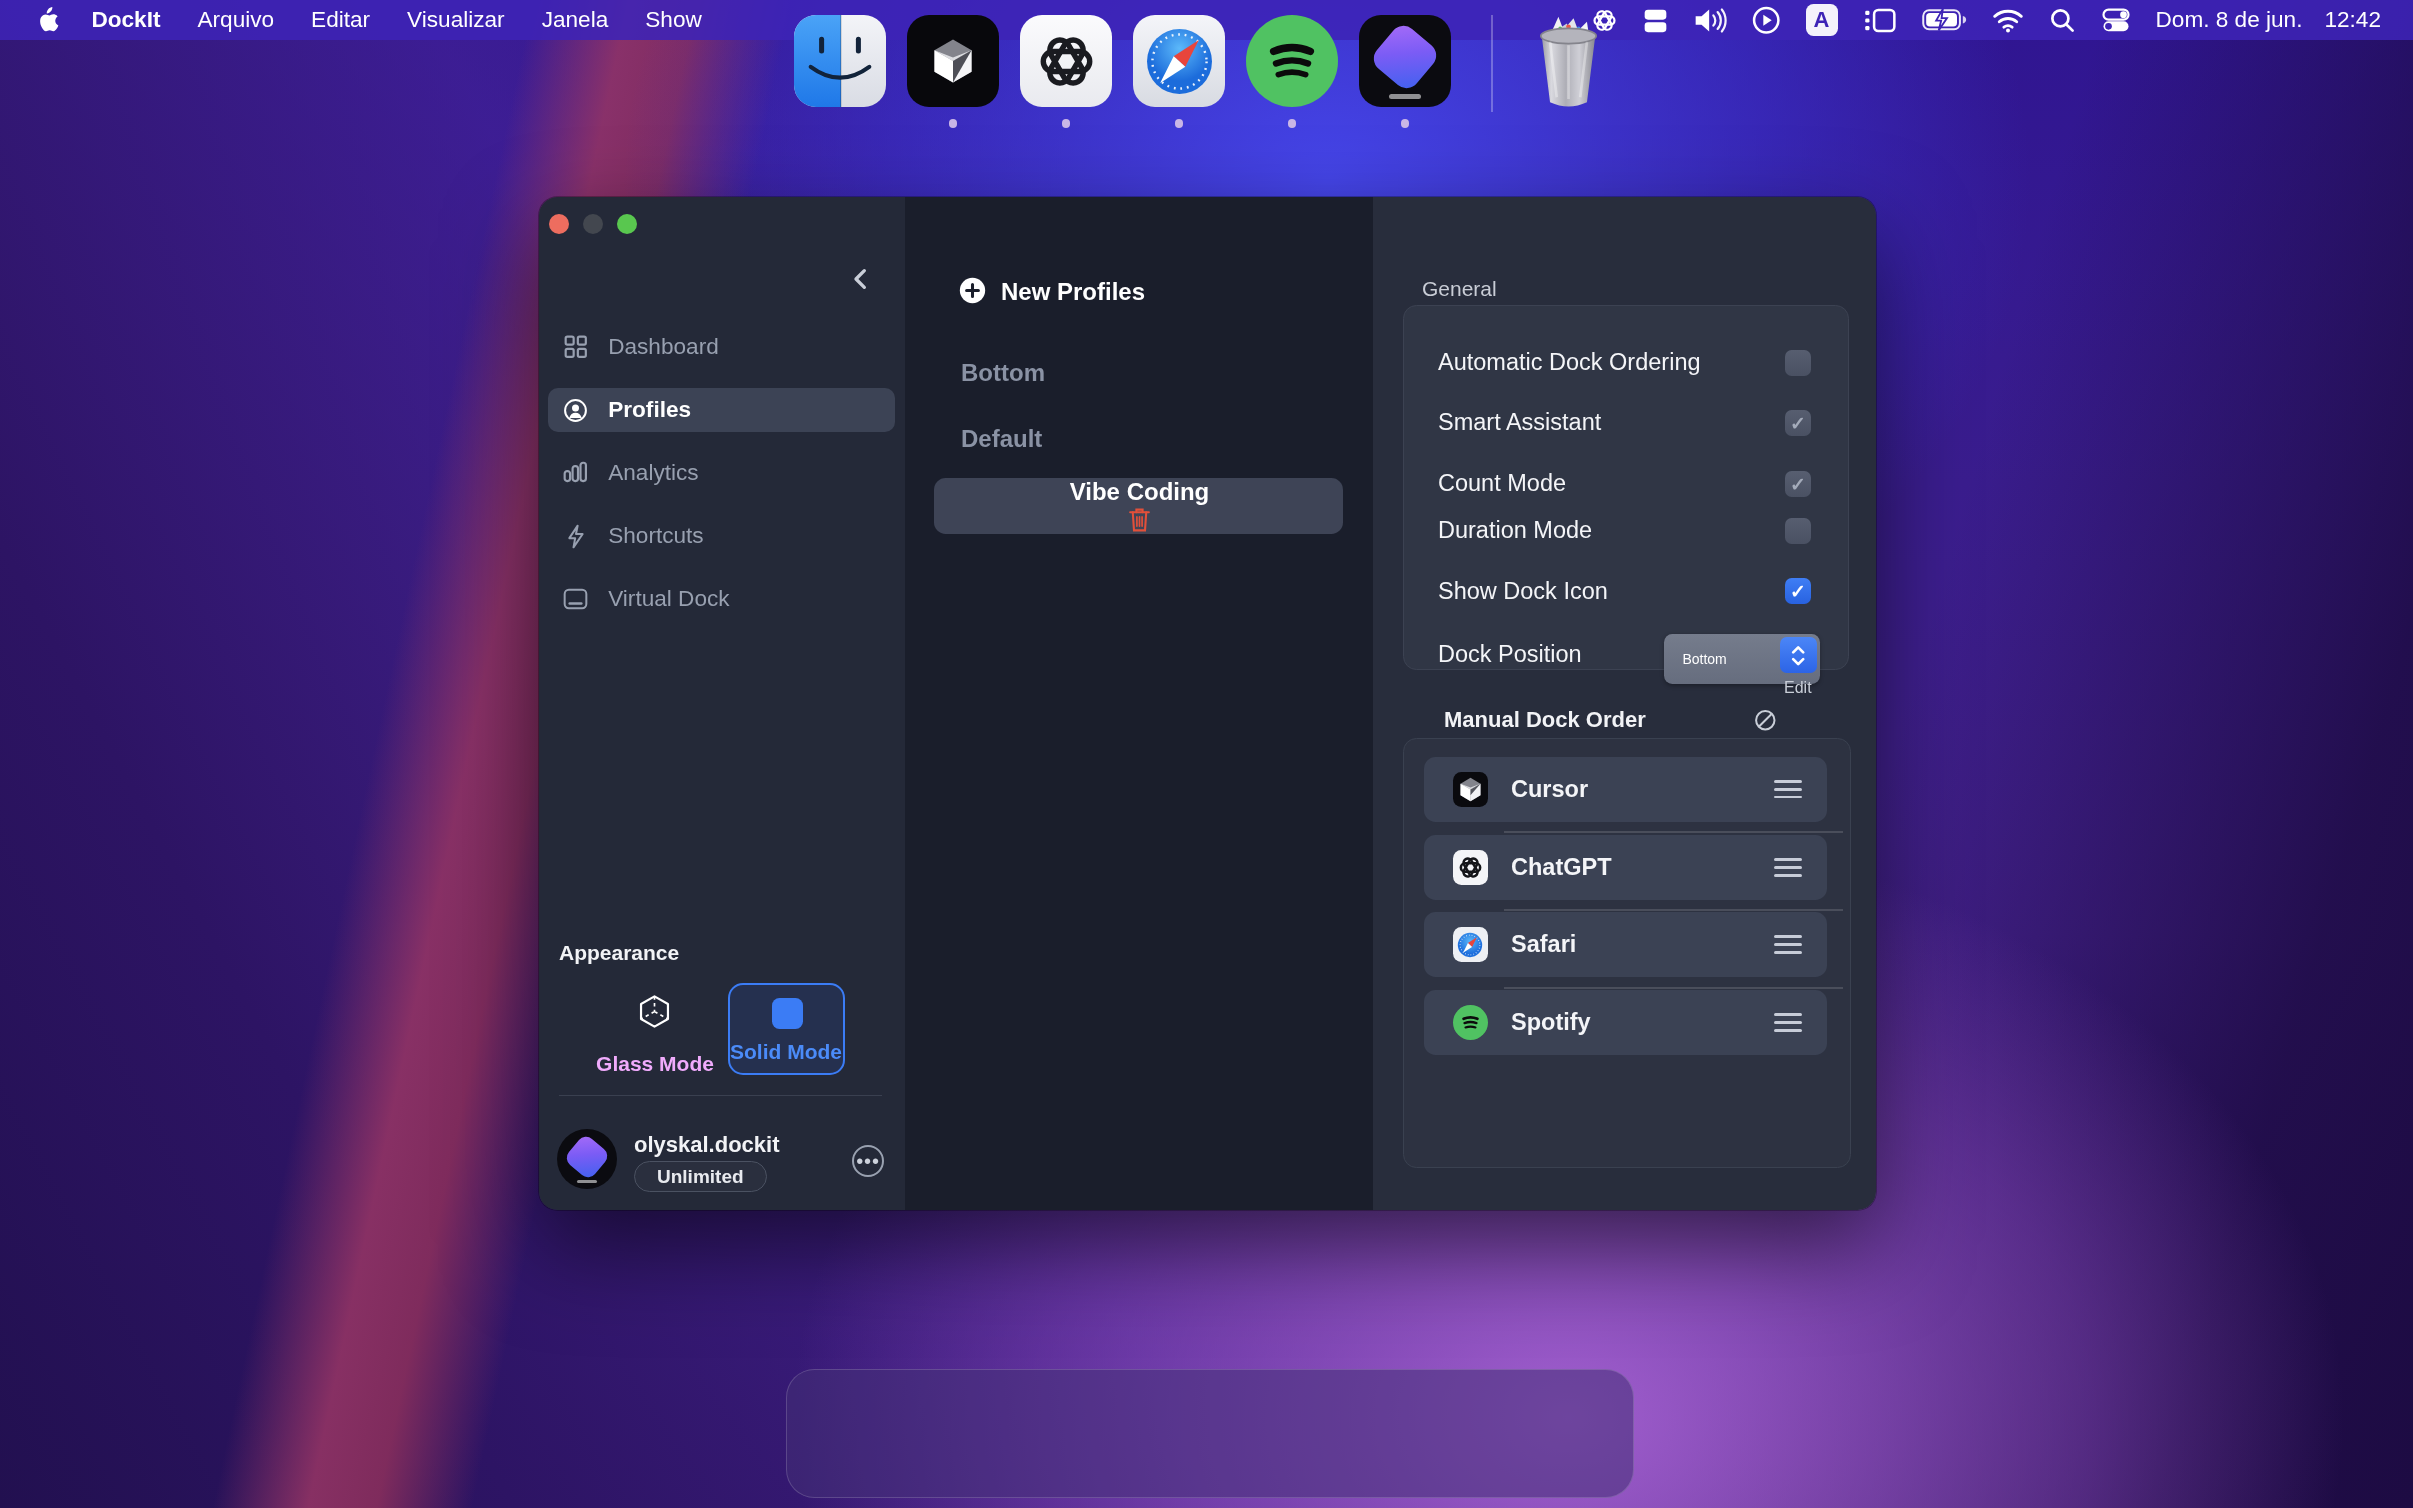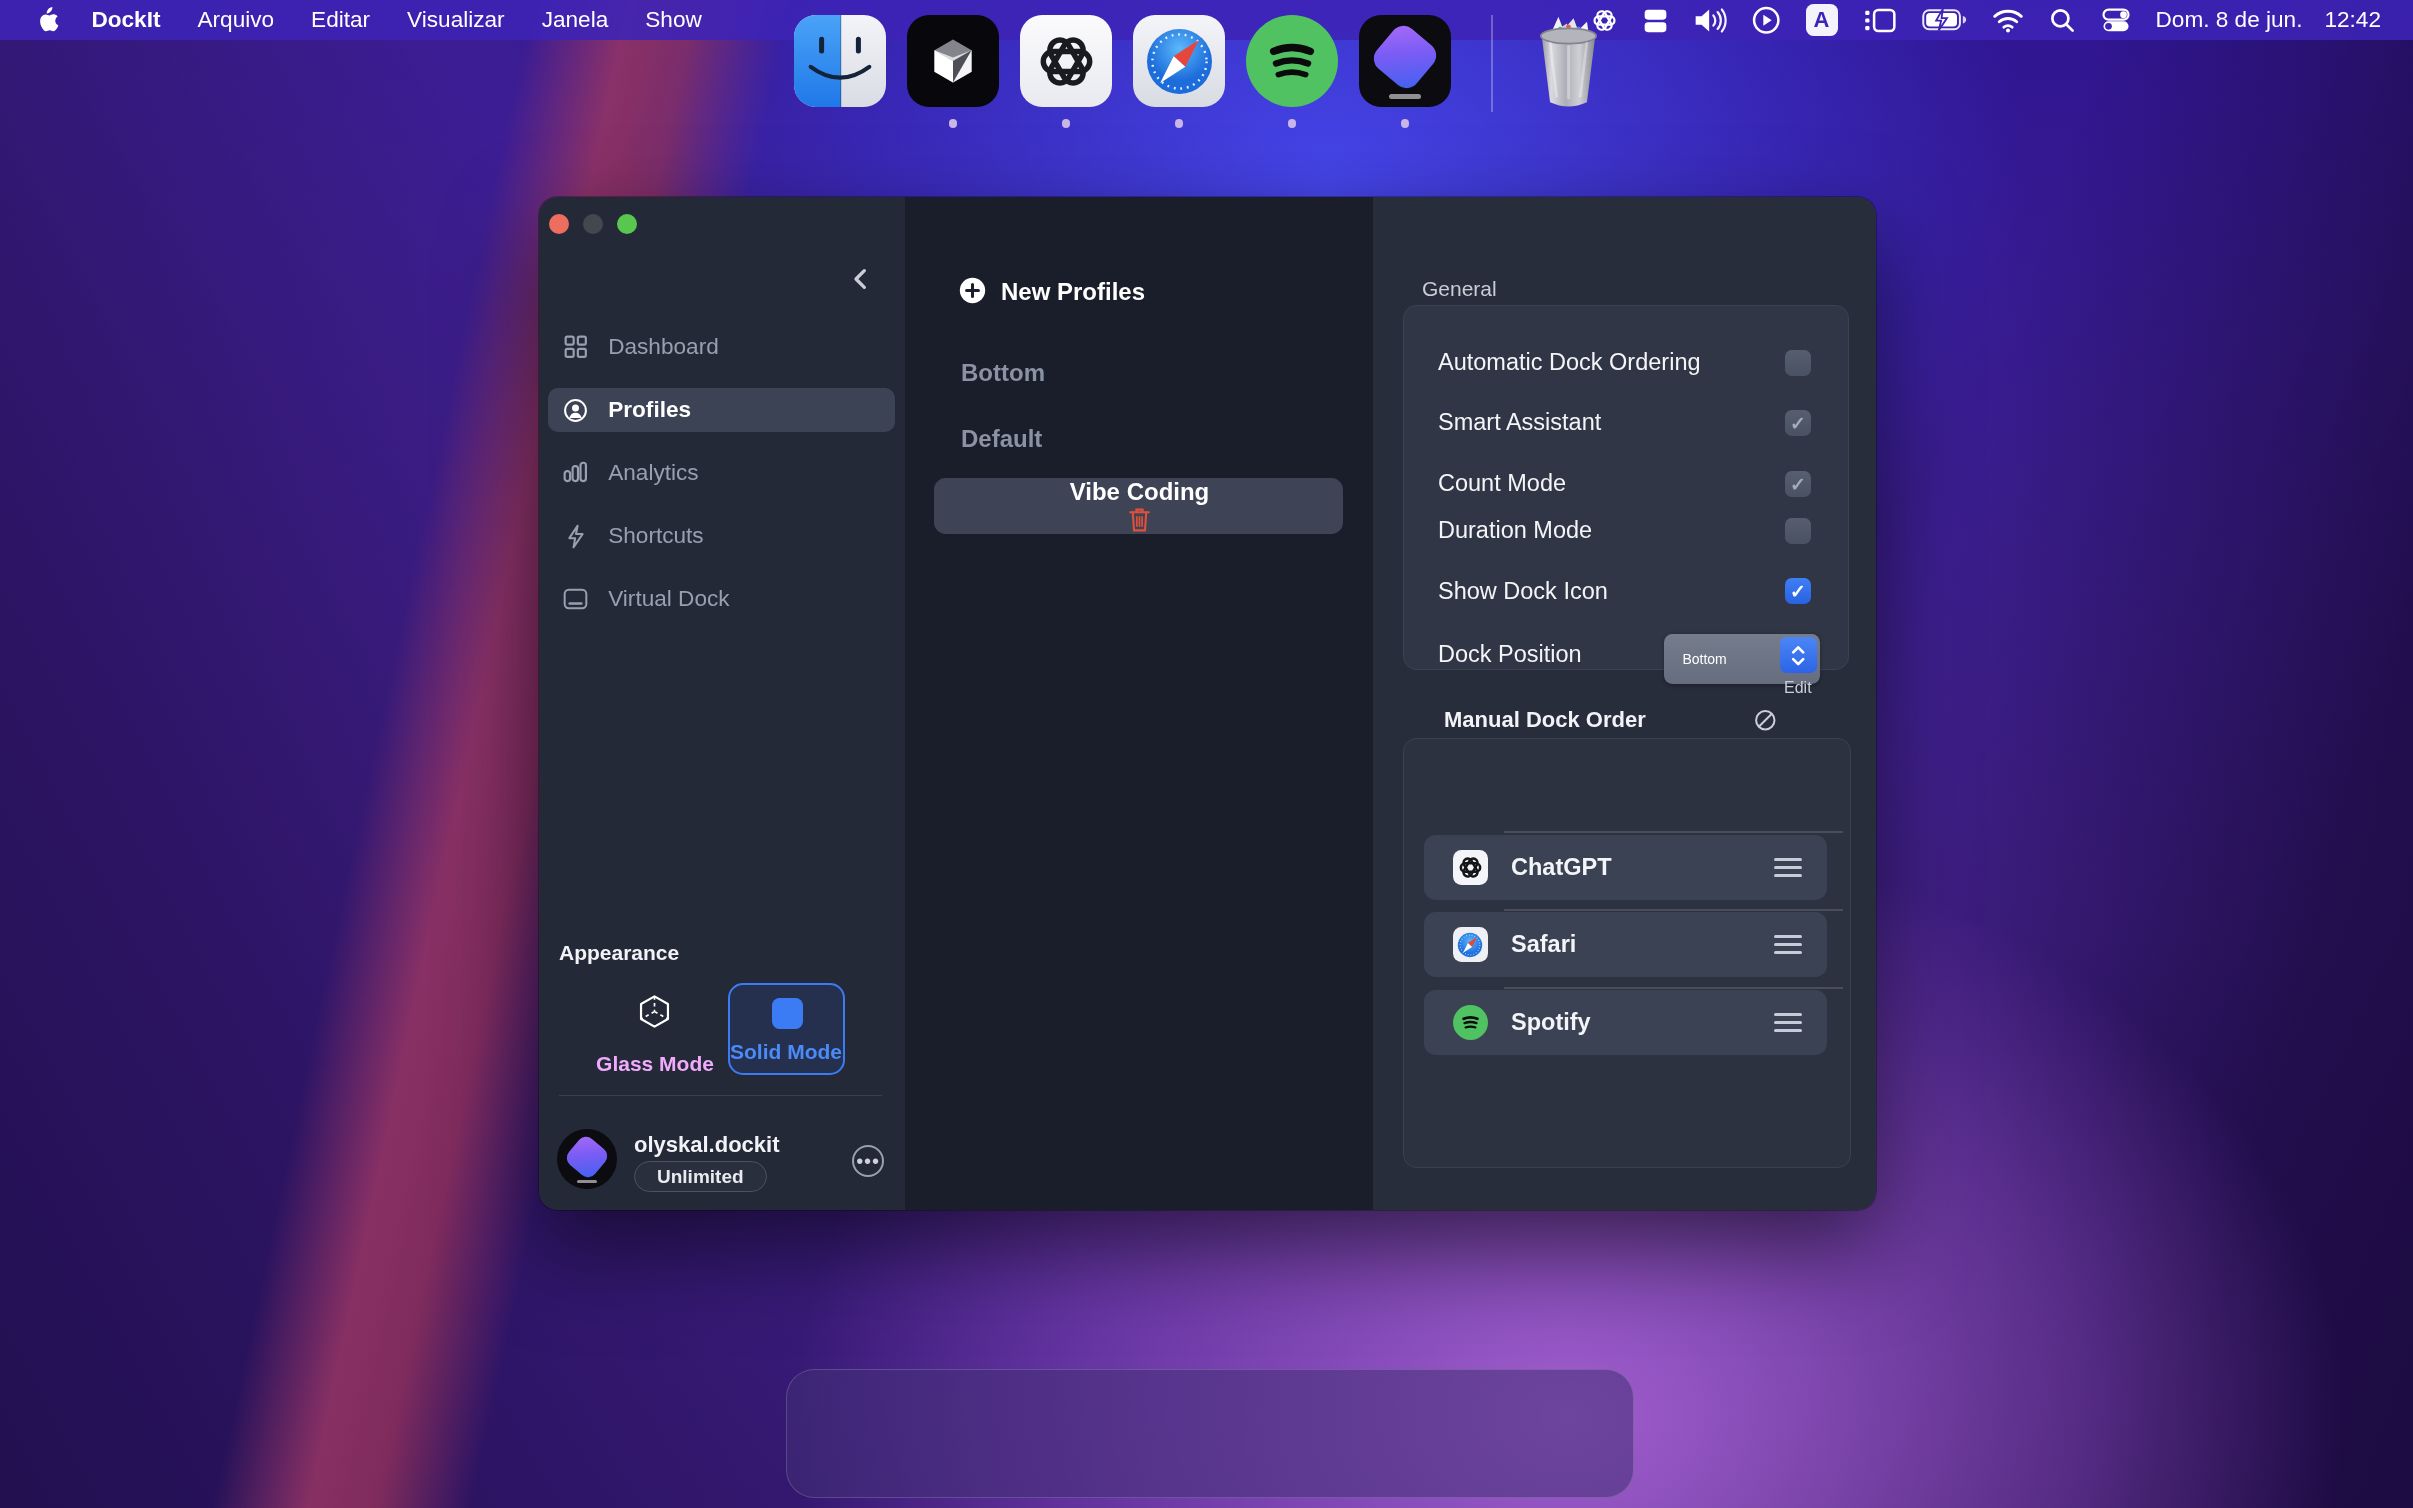--- a/index.html
+++ b/index.html
@@ -382,20 +382,37 @@
     <span style="position:absolute; left:1215px; top:512px; margin-left:-834px;">
       <svg width="22.6" height="22.6" viewBox="0 0 27 27" fill="none" stroke="#c9ced8" stroke-width="2.4">
           <circle cx="13.5" cy="13.5" r="11"></circle>
           <path d="M6 21L21 6"></path>
         </svg>
     </span>
     <div style="position:absolute; left:411px; top:482px; font-size:16px; color:#c9ced8;">Edit</div>
 
     <div class="panel" style="left:30px; top:541px; width:448px; height:430px; background:#2d3241; border-color:#3a4150;">
 
+      <div class="order-row" style="top:17.6px;">
+        <span class="mini-icon" style="background:#0a0a0e;">
+          <svg width="35" height="35" viewBox="0 0 42 42">
+              <path d="M21 7l12 7v14l-12 7-12-7V14z" fill="#83848c"></path>
+              <path d="M9 14l12 7 12-7-12 4.5z" fill="#d9dade"></path>
+              <path d="M21 21v14l12-7V14z" fill="#f2f2f5"></path>
+              <path d="M21 21L9 14v14l12 7z" fill="#ffffff"></path>
+              <path d="M21 21l12-7-12 14z" fill="#55565e"></path>
+            </svg>
+        </span>
+        <span class="order-name">Cursor</span>
+        <span class="handle">
+            <span></span>
+            <span></span>
+            <span></span>
+          </span>
+      </div>
       <div class="row-divider" style="top:92px;"></div>
 
       <div class="order-row" style="top:96px;">
         <span class="mini-icon" style="background:#f4f5f8; display:flex; align-items:center; justify-content:center;">
           <svg width="27" height="27" viewBox="-42 -42 84 84" fill="none" stroke="#15161a" stroke-width="8">
               <rect x="-30" y="-13" width="60" height="26" rx="13"></rect>
               <rect x="-30" y="-13" width="60" height="26" rx="13" transform="rotate(60)"></rect>
               <rect x="-30" y="-13" width="60" height="26" rx="13" transform="rotate(120)"></rect>
             </svg>
         </span>

